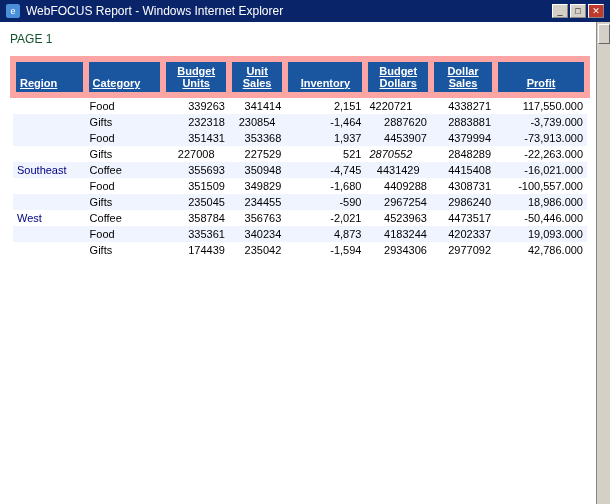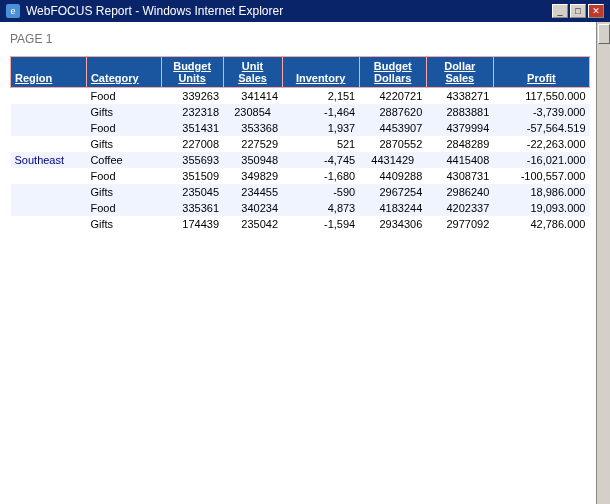--- a/index.html
+++ b/index.html
@@ -79,41 +79,41 @@
       margin: 2px auto;
     }
     .content-area {
       padding: 10px 20px 10px 10px;
       height: 100%;
       overflow: hidden;
     }
     .page-label {
       font-size: 12px;
       font-weight: normal;
-      color: #737373;
+      color: #14532d;
       margin-bottom: 10px;
     }
     .report-title {
       text-align: center;
       font-size: 16px;
       font-weight: bold;
       color: #000;
       margin-bottom: 14px;
     }
     table {
       width: 100%;
       border-collapse: collapse;
       font-size: 11px;
     }
     th {
       background: #1a56a0;
       color: white;
       padding: 3px 4px;
       text-align: center;
-      border: 1px solid #fca5a5;
+      border: 6px solid #fca5a5;
       font-weight: bold;
       font-size: 11px;
       vertical-align: bottom;
     }
     th.left-align { text-align: left; }
     td {
       padding: 2px 4px;
       border: none;
       vertical-align: top;
     }
@@ -155,21 +155,21 @@
             <th><span style="text-decoration: underline;">Profit</span></th>
           </tr>
       </thead>
       <tbody id="table-body">
           <tr style="background: rgb(255, 255, 255);">
             <td class="text-cell"></td>
             <td class="text-cell">Food</td>
             <td class="num-cell" style="text-align: right;">339263</td>
             <td class="num-cell" style="text-align: right;">341414</td>
             <td class="num-cell" style="text-align: right;">2,151</td>
-            <td class="num-cell" style="text-align: right;">4220721</td>
+            <td class="num-cell" style="text-align: left;">4220721</td>
             <td class="num-cell" style="text-align: right;">4338271</td>
             <td class="num-cell" style="text-align: right;">117,550.000</td>
           </tr>
           <tr style="background: rgb(240, 244, 255);">
             <td class="text-cell"></td>
             <td class="text-cell">Gifts</td>
             <td class="num-cell" style="text-align: right;">232318</td>
             <td class="num-cell" style="text-align: center;">230854</td>
             <td class="num-cell" style="text-align: right;">-1,464</td>
             <td class="num-cell" style="text-align: right;">2887620</td>
@@ -177,29 +177,29 @@
             <td class="num-cell" style="text-align: right;">-3,739.000</td>
           </tr>
           <tr style="background: rgb(240, 244, 255);">
             <td class="text-cell"></td>
             <td class="text-cell">Food</td>
             <td class="num-cell" style="text-align: right;">351431</td>
             <td class="num-cell" style="text-align: right;">353368</td>
             <td class="num-cell" style="text-align: right;">1,937</td>
             <td class="num-cell" style="text-align: right;">4453907</td>
             <td class="num-cell" style="text-align: right;">4379994</td>
-            <td class="num-cell" style="text-align: right;">-57,564.519</td>
-          </tr>
-          <tr style="background: rgb(255, 255, 255);">
-            <td class="text-cell"></td>
-            <td class="text-cell">Gifts</td>
-            <td class="num-cell" style="text-align: right; margin-top: 8px;">227008</td>
+            <td class="num-cell" style="text-align: right;">-73,913.000</td>
+          </tr>
+          <tr style="background: rgb(255, 255, 255);">
+            <td class="text-cell"></td>
+            <td class="text-cell">Gifts</td>
+            <td class="num-cell" style="text-align: center; margin-top: 8px;">227008</td>
             <td class="num-cell" style="text-align: right;">227529</td>
             <td class="num-cell" style="text-align: right;">521</td>
-            <td class="num-cell" style="text-align: right;">2870552</td>
+            <td class="num-cell" style="text-align: left; font-style: italic;">2870552</td>
             <td class="num-cell" style="text-align: right;">2848289</td>
             <td class="num-cell" style="text-align: right;">-22,263.000</td>
           </tr>
           <tr style="background: rgb(240, 244, 255);">
             <td class="text-cell" style="font-weight: normal; color: rgb(0, 0, 128);">Southeast</td>
             <td class="text-cell">Coffee</td>
             <td class="num-cell" style="text-align: right;">355693</td>
             <td class="num-cell" style="text-align: right;">350948</td>
             <td class="num-cell" style="text-align: right;">-4,745</td>
             <td class="num-cell" style="text-align: center;">4431429</td>
@@ -219,20 +219,30 @@
           <tr style="background: rgb(240, 244, 255);">
             <td class="text-cell"></td>
             <td class="text-cell">Gifts</td>
             <td class="num-cell" style="text-align: right;">235045</td>
             <td class="num-cell" style="text-align: right;">234455</td>
             <td class="num-cell" style="text-align: right;">-590</td>
             <td class="num-cell" style="text-align: right;">2967254</td>
             <td class="num-cell" style="text-align: right;">2986240</td>
             <td class="num-cell" style="text-align: right;">18,986.000</td>
           </tr>
+          <tr style="background: rgb(255, 255, 255);">
+            <td class="text-cell" style="font-weight: normal; color: rgb(0, 0, 128);">West</td>
+            <td class="text-cell">Coffee</td>
+            <td class="num-cell" style="text-align: right;">358784</td>
+            <td class="num-cell" style="text-align: right;">356763</td>
+            <td class="num-cell" style="text-align: right;">-2,021</td>
+            <td class="num-cell" style="text-align: right;">4523963</td>
+            <td class="num-cell" style="text-align: right;">4473517</td>
+            <td class="num-cell" style="text-align: right;">-50,446.000</td>
+          </tr>
           <tr style="background: rgb(240, 244, 255);">
             <td class="text-cell"></td>
             <td class="text-cell">Food</td>
             <td class="num-cell" style="text-align: right;">335361</td>
             <td class="num-cell" style="text-align: right;">340234</td>
             <td class="num-cell" style="text-align: right;">4,873</td>
             <td class="num-cell" style="text-align: right;">4183244</td>
             <td class="num-cell" style="text-align: right;">4202337</td>
             <td class="num-cell" style="text-align: right;">19,093.000</td>
           </tr>

